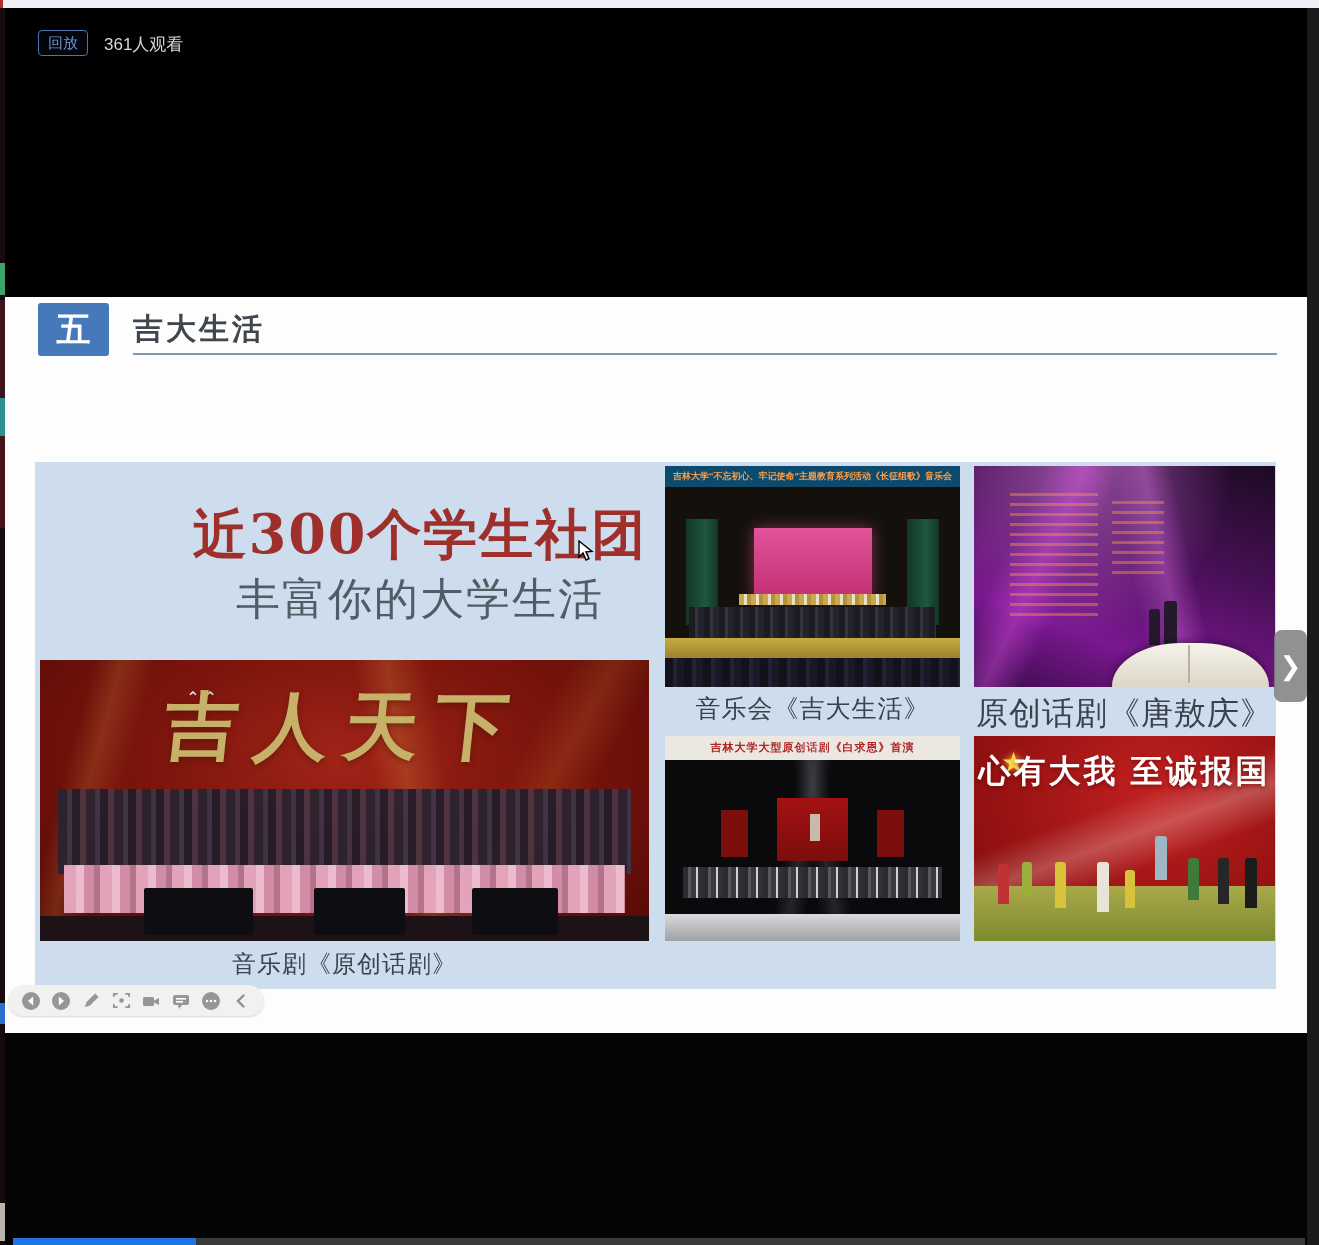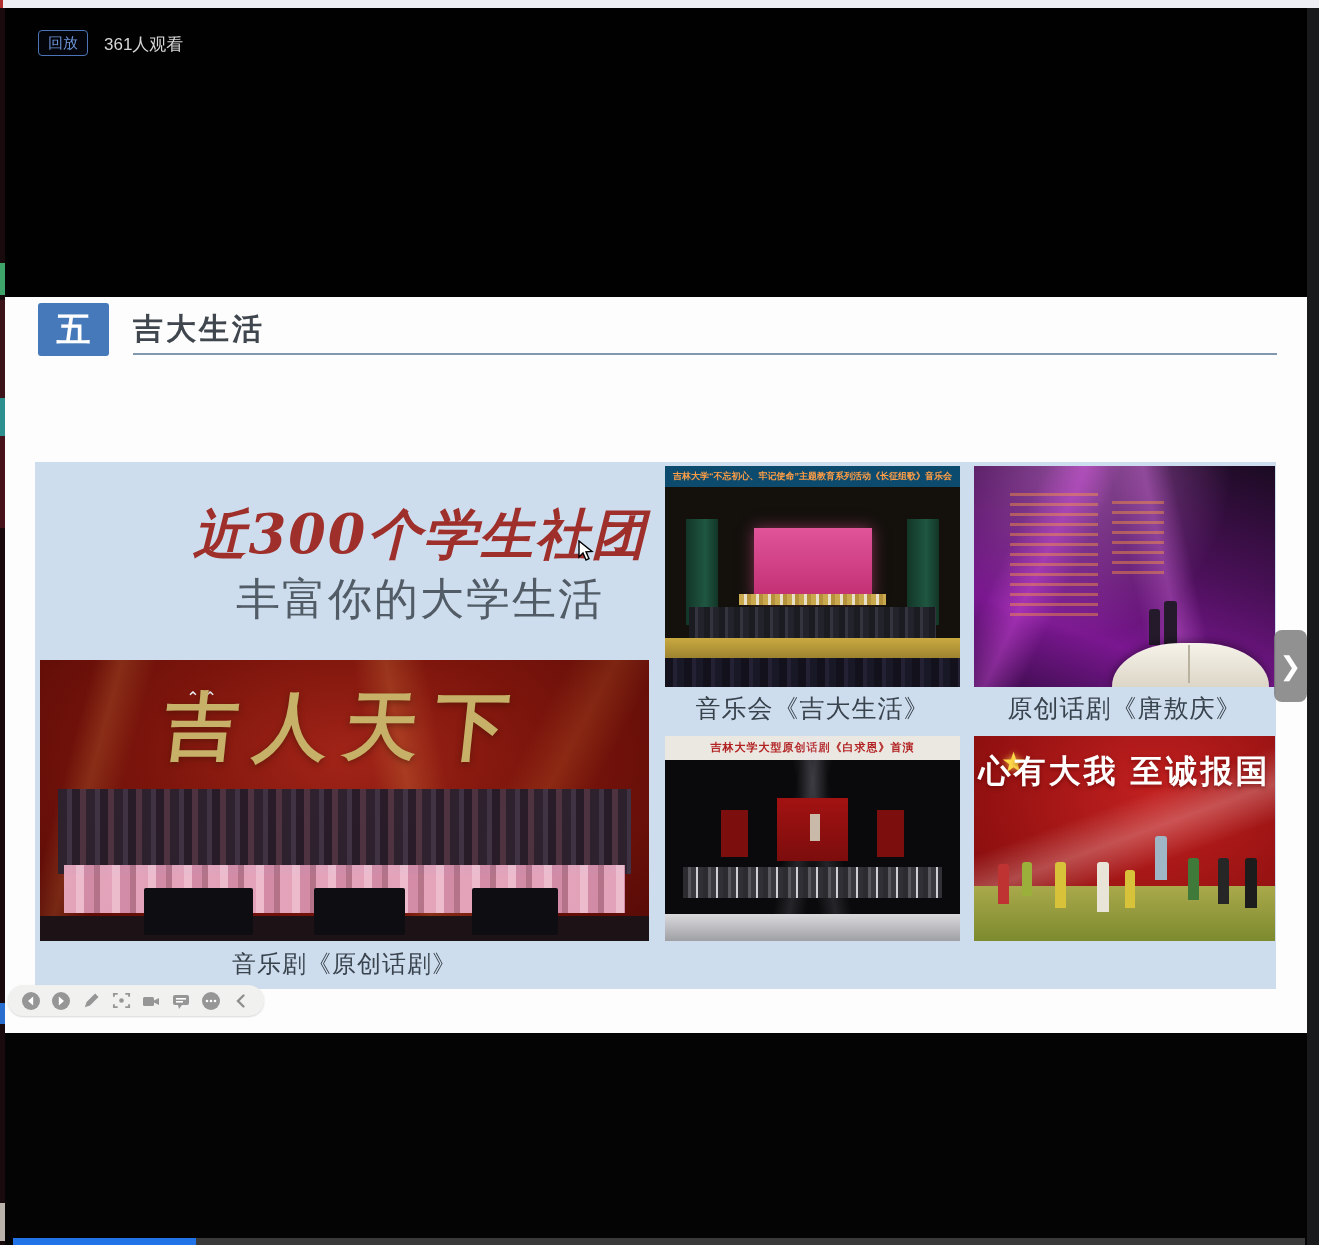--- a/index.html
+++ b/index.html
@@ -25,21 +25,21 @@
   
   #slide{left:5px;top:297px;width:1302px;height:736px;background:#fdfdfd;}
   #section-box{left:33px;top:6px;width:71px;height:53px;background:#4579ba;border-radius:3px;
     color:#fff;font-size:34px;font-weight:bold;display:flex;align-items:center;justify-content:center;}
   #section-title{left:128px;top:12px;font-size:30px;font-weight:bold;color:#3f464d;letter-spacing:3px;}
   #section-underline{left:128px;top:56px;width:1144px;height:2px;background:#8097ad;}
 
   #panel{left:30px;top:165px;width:1241px;height:527px;background:#cedded;}
 
   #headline-block{left:140px;top:40px;width:490px;text-align:center;font-family:"DejaVu Serif",serif;}
-  #headline{font-size:54px;font-weight:600;color:#9e2f2b;letter-spacing:2px;line-height:1.2;font-style:italic;}
+  #headline{font-size:54px;font-weight:600;color:#9e2f2b;letter-spacing:2px;line-height:1.2;}
   #subheadline{font-size:44px;color:#515c66;letter-spacing:2px;line-height:1.25;margin-top:4px;}
 
   .photo{position:absolute;overflow:hidden;}
   .caption{position:absolute;text-align:center;font-family:"DejaVu Serif",serif;
     font-size:24px;color:#39434e;letter-spacing:1px;}
 
   
   #photo-jida{left:5px;top:198px;width:609px;height:281px;
     background:radial-gradient(ellipse at 50% 35%,#a22418 0%,#7c150c 45%,#550a06 100%);}
   #photo-jida .rays{position:absolute;inset:0;
@@ -200,21 +200,21 @@
 
     <div class="photo" id="photo-tang">
       <div class="beams"></div>
       <div class="formula" style="left:12%;top:12%;width:88px;height:58%;"></div>
       <div class="formula" style="left:46%;top:16%;width:52px;height:34%;"></div>
       <div class="figure" style="left:58%;bottom:19%;width:11px;height:36px;"></div>
       <div class="figure" style="left:63%;bottom:19%;width:13px;height:44px;"></div>
       <div class="book"></div>
       <div class="book-crease"></div>
     </div>
-    <div class="caption" style="left:939px;top:230px;width:301px;font-size:25px;">原创话剧《唐敖庆》</div>
+    <div class="caption" style="left:939px;top:230px;width:301px;font-size:32px;">原创话剧《唐敖庆》</div>
 
     <div class="photo" id="photo-baiqiuen">
       <div class="photo-banner-light">吉林大学大型原创话剧《白求恩》首演</div>
       <div class="beams"></div>
       <div class="panel-l"></div>
       <div class="panel-c"></div>
       <div class="panel-r"></div>
       <div class="statue"></div>
       <div class="cast"></div>
       <div class="floor"></div>

